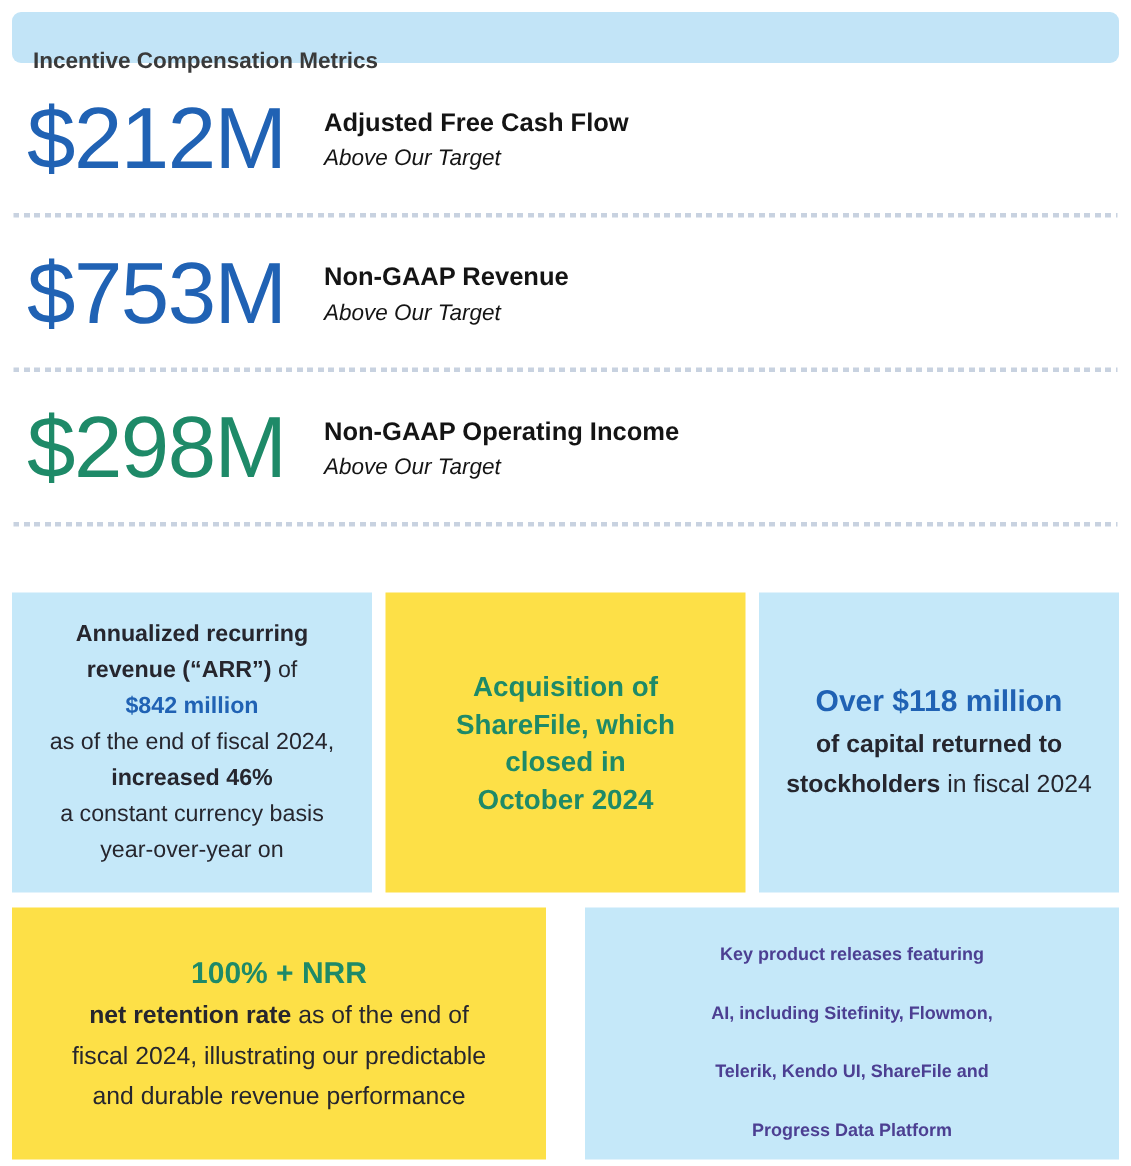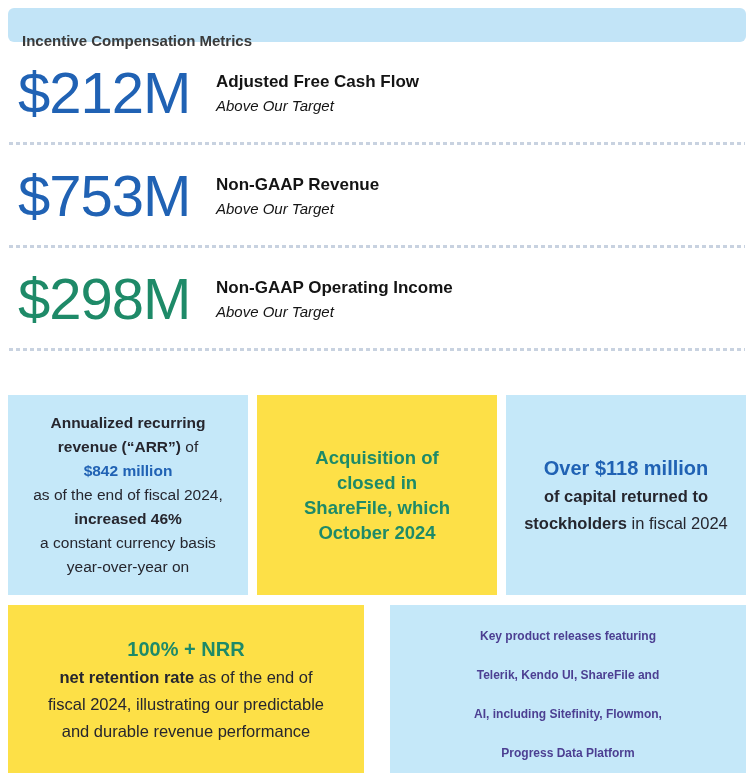--- a/index.html
+++ b/index.html
@@ -151,22 +151,22 @@
       <div class="ln">as of the end of fiscal 2024,</div>
       <div class="ln">
         <span class="bold">increased 46%</span>
       </div>
       <div class="ln">a constant currency basis</div>
       <div class="ln">year-over-year on</div>
     </div>
 
     <div class="box green acq">
       <div class="ln"><span class="green-text">Acquisition of</span></div>
+      <div class="ln"><span class="green-text">ShareFile, which</span></div>
       <div class="ln"><span class="green-text">closed in</span></div>
-      <div class="ln"><span class="green-text">ShareFile, which</span></div>
       <div class="ln"><span class="green-text">October 2024</span></div>
     </div>
 
     <div class="box blue cap">
       <div class="ln headline">
         <span class="blue-text">Over $118 million</span>
       </div>
       <div class="ln">
         <span class="bold">of capital returned to</span>
       </div>
@@ -184,19 +184,19 @@
       </div>
       <div class="ln">
         <span class="bold">net retention rate</span><span> as of the end of</span>
       </div>
       <div class="ln">fiscal 2024, illustrating our predictable</div>
       <div class="ln">and durable revenue performance</div>
     </div>
 
     <div class="box blue prod">
       <div class="ln"><span class="purple-text">Key product releases featuring</span></div>
+      <div class="ln"><span class="purple-text">AI, including Sitefinity, Flowmon,</span></div>
       <div class="ln"><span class="purple-text">Telerik, Kendo UI, ShareFile and</span></div>
-      <div class="ln"><span class="purple-text">AI, including Sitefinity, Flowmon,</span></div>
       <div class="ln"><span class="purple-text">Progress Data Platform</span></div>
     </div>
   </div>
 
 </div>
 
 </body></html>

